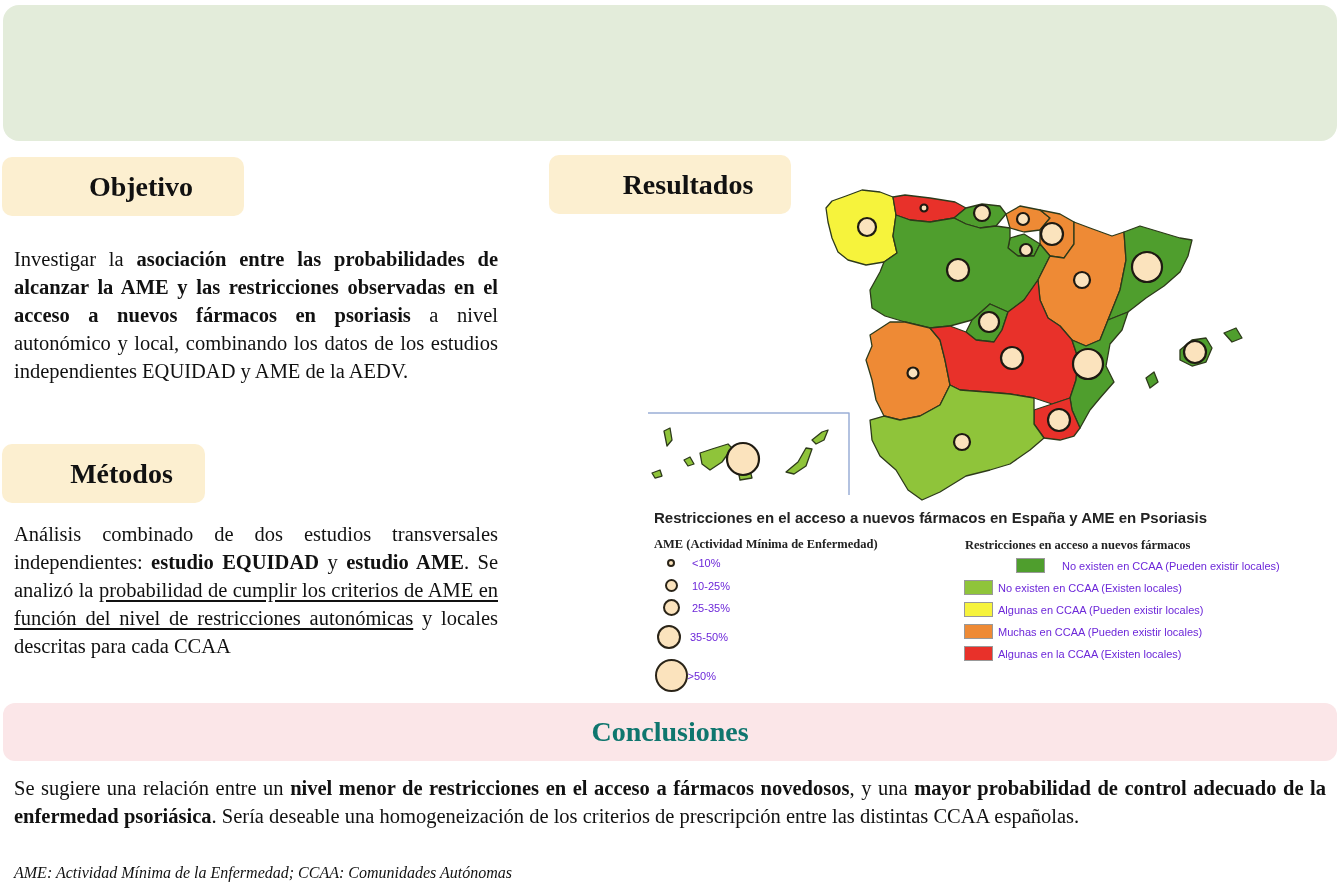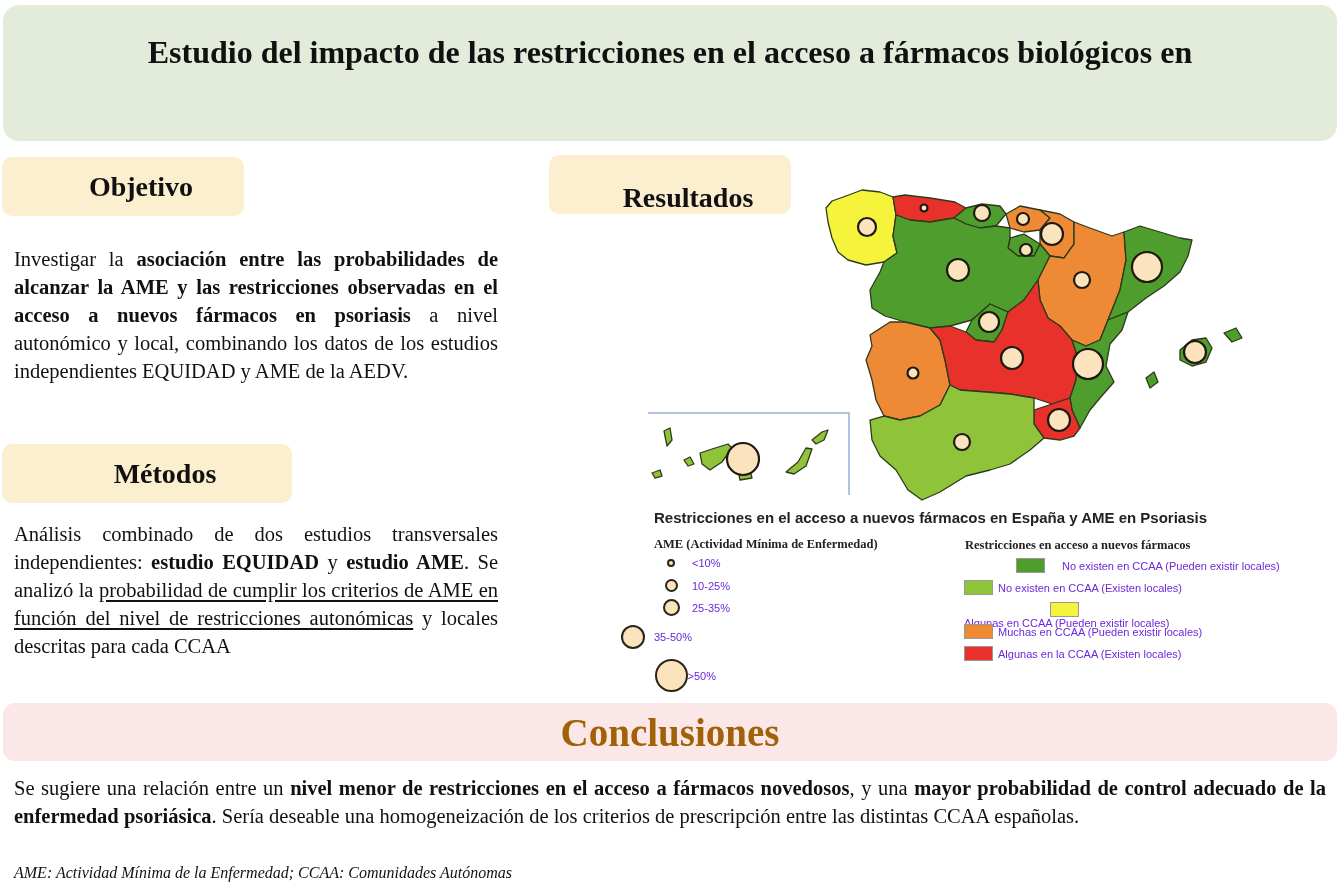--- a/index.html
+++ b/index.html
@@ -16,22 +16,22 @@
     font-size: 32px; font-weight: bold; line-height: 41px; color: #111;
   }
 
   .section-header {
     position: absolute; background: #fcefd0; border-radius: 10px;
     display: flex; align-items: center; justify-content: center; padding-left: 36px;
   }
   .section-header span { font-size: 28px; font-weight: bold; color: #111; }
 
   #hdr-objetivo { left: 2px; top: 157px; width: 242px; height: 59px; }
-  #hdr-metodos { left: 2px; top: 444px; width: 290px; height: 59px; }
-  #hdr-resultados { left: 549px; top: 155px; width: 242px; height: 59px; align-items: flex-end; }
+  #hdr-metodos { left: 2px; top: 444px; width: 203px; height: 59px; }
+  #hdr-resultados { left: 549px; top: 155px; width: 242px; height: 59px; }
 
   .body-text {
     position: absolute; font-size: 20.5px; line-height: 28px; text-align: justify;
     text-align-last: left; color: #111;
   }
   #objetivo-text { left: 14px; top: 245px; width: 484px; }
   #metodos-text { left: 14px; top: 520px; width: 484px; }
   .b { font-weight: bold; }
   .u { text-decoration: underline; text-decoration-thickness: 1.5px; text-underline-offset: 3px; }
 
@@ -55,30 +55,30 @@
   .bubble {
     border: 2px solid #2a2418; background: #fbe3bd; border-radius: 50%; flex: 0 0 auto;
   }
   .restr-item .swatch { width: 29px; height: 15px; border: 1px solid #999; margin-right: 5px; flex: 0 0 auto; }
 
   .concl-box {
     position: absolute; left: 3px; top: 703px; width: 1334px; height: 58px;
     background: #fbe6e8; border-radius: 12px;
     display: flex; align-items: center; justify-content: center;
   }
-  .concl-box span { font-size: 39px; font-weight: bold; color: #a16207; }
+  .concl-box span { font-size: 28px; font-weight: bold; color: #0f766e; }
   #concl-text { position: absolute; left: 14px; top: 774px; width: 1312px; font-size: 20.5px; line-height: 28px; text-align: justify; text-align-last: left; }
   #footnote { position: absolute; left: 14px; top: 864px; font-size: 16px; font-style: italic; color: #111; }
 </style>
 </head>
 <body>
 
 <div class="title-box">
   <h1>
-    <span>Estudio del impacto de las restricciones en el acceso a fármacos biológicos en</span><br>
+    <br>
     <br>
   </h1>
 </div>
 
 <div class="section-header" id="hdr-objetivo">
   <span>Objetivo</span>
 </div>
 <p class="body-text" id="objetivo-text"><span>Investigar la </span><span class="b">asociación entre las probabilidades de alcanzar la AME y las restricciones observadas en el acceso a nuevos fármacos en psoriasis</span><span> a nivel autonómico y local, combinando los datos de los estudios independientes EQUIDAD y AME de la AEDV.</span></p>
 
 <div class="section-header" id="hdr-metodos">
@@ -169,39 +169,39 @@
       <span style="margin-left: 17px;">&lt;10%</span>
     </div>
     <div class="ame-item" style="left: 664.5px; top: 579px;">
       <span class="bubble" style="width: 13px; height: 13px;"></span>
       <span style="margin-left: 14.5px;">10-25%</span>
     </div>
     <div class="ame-item" style="left: 662.5px; top: 599px;">
       <span class="bubble" style="width: 17px; height: 17px;"></span>
       <span style="margin-left: 12.5px;">25-35%</span>
     </div>
-    <div class="ame-item" style="left: 621px; top: 625px;">
+    <div class="ame-item" style="left: 657px; top: 625px;">
       <span class="bubble" style="width: 24px; height: 24px;"></span>
       <span style="margin-left: 9px;">35-50%</span>
     </div>
     <div class="ame-item" style="left: 654.5px; top: 659px;">
       <span class="bubble" style="width: 33px; height: 33px;"></span>
       <span style="margin-left: 0px;">&gt;50%</span>
     </div>
   </div>
 <div id="restr-legend">
     <div class="restr-item" style="left: 1016px; top: 558px; gap: 12px;">
       <span class="swatch" style="background: rgb(79, 158, 45);"></span>
       <span>No existen en CCAA (Pueden existir locales)</span>
     </div>
     <div class="restr-item" style="left: 964px; top: 580px;">
       <span class="swatch" style="background: rgb(143, 196, 58);"></span>
       <span>No existen en CCAA (Existen locales)</span>
     </div>
-    <div class="restr-item" style="left: 964px; top: 602px; flex-direction: column;">
+    <div class="restr-item" style="left: 964px; top: 602px;">
       <span class="swatch" style="background: rgb(246, 243, 60);"></span>
       <span>Algunas en CCAA (Pueden existir locales)</span>
     </div>
     <div class="restr-item" style="left: 964px; top: 624px;">
       <span class="swatch" style="background: rgb(238, 138, 53);"></span>
       <span>Muchas en CCAA (Pueden existir locales)</span>
     </div>
     <div class="restr-item" style="left: 964px; top: 646px;">
       <span class="swatch" style="background: rgb(232, 49, 42);"></span>
       <span>Algunas en la CCAA (Existen locales)</span>

